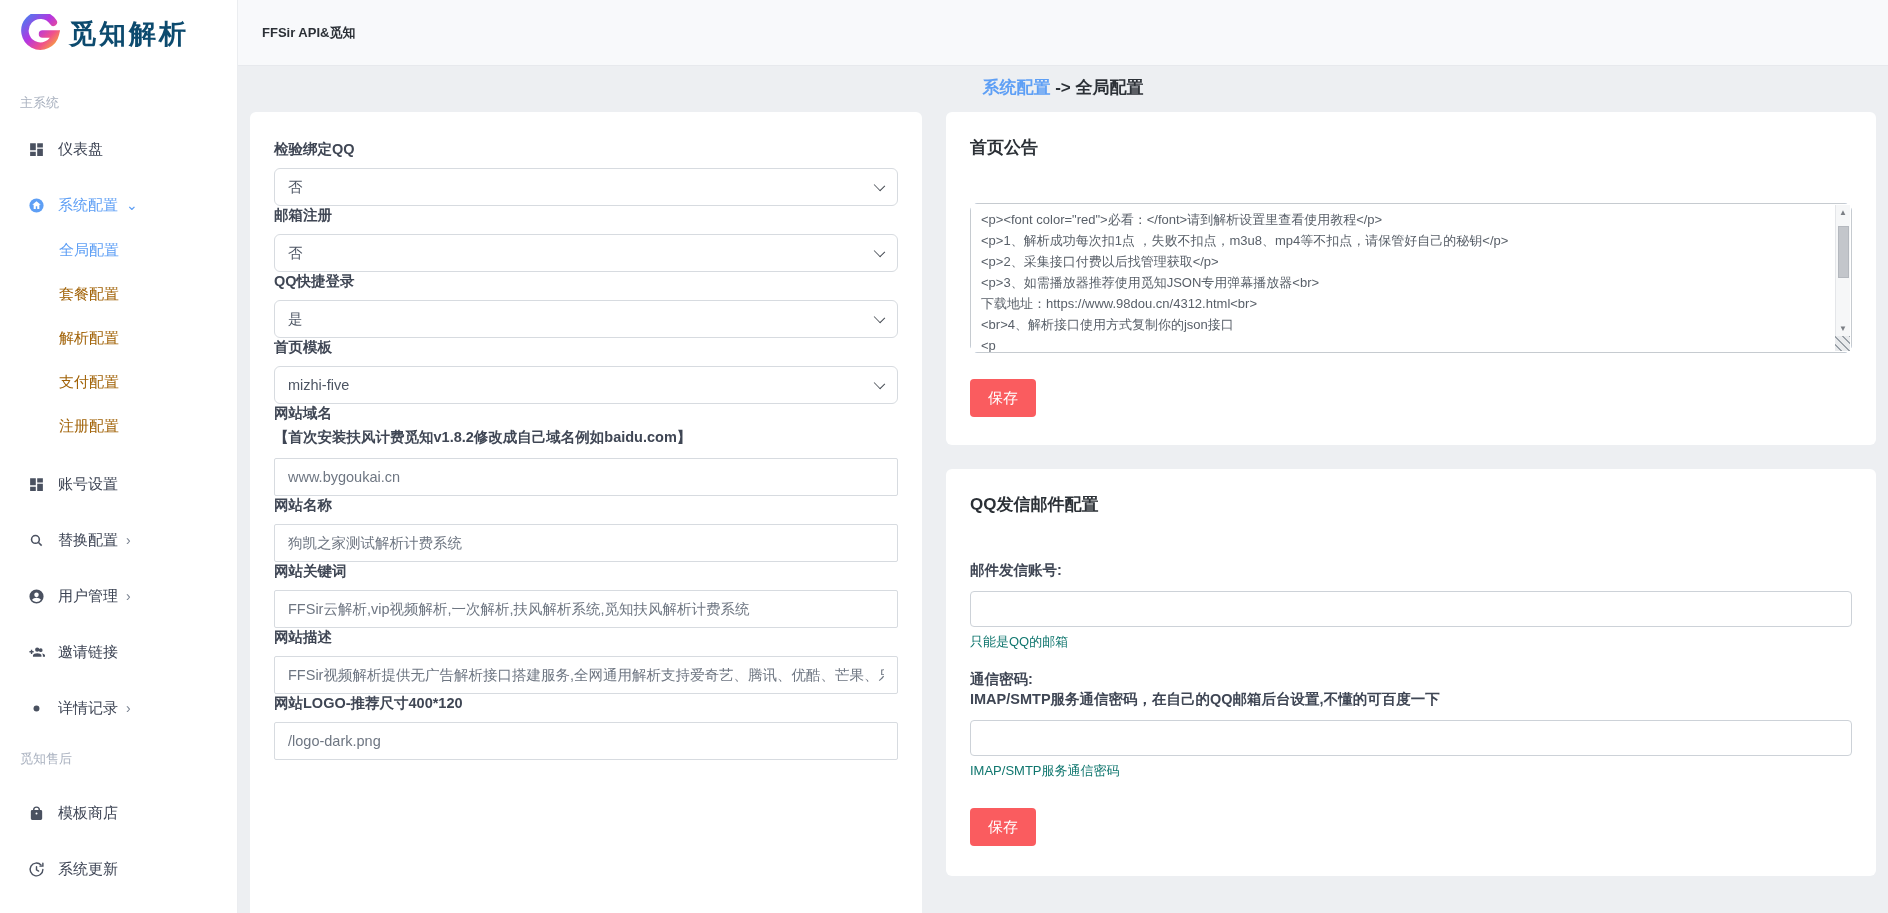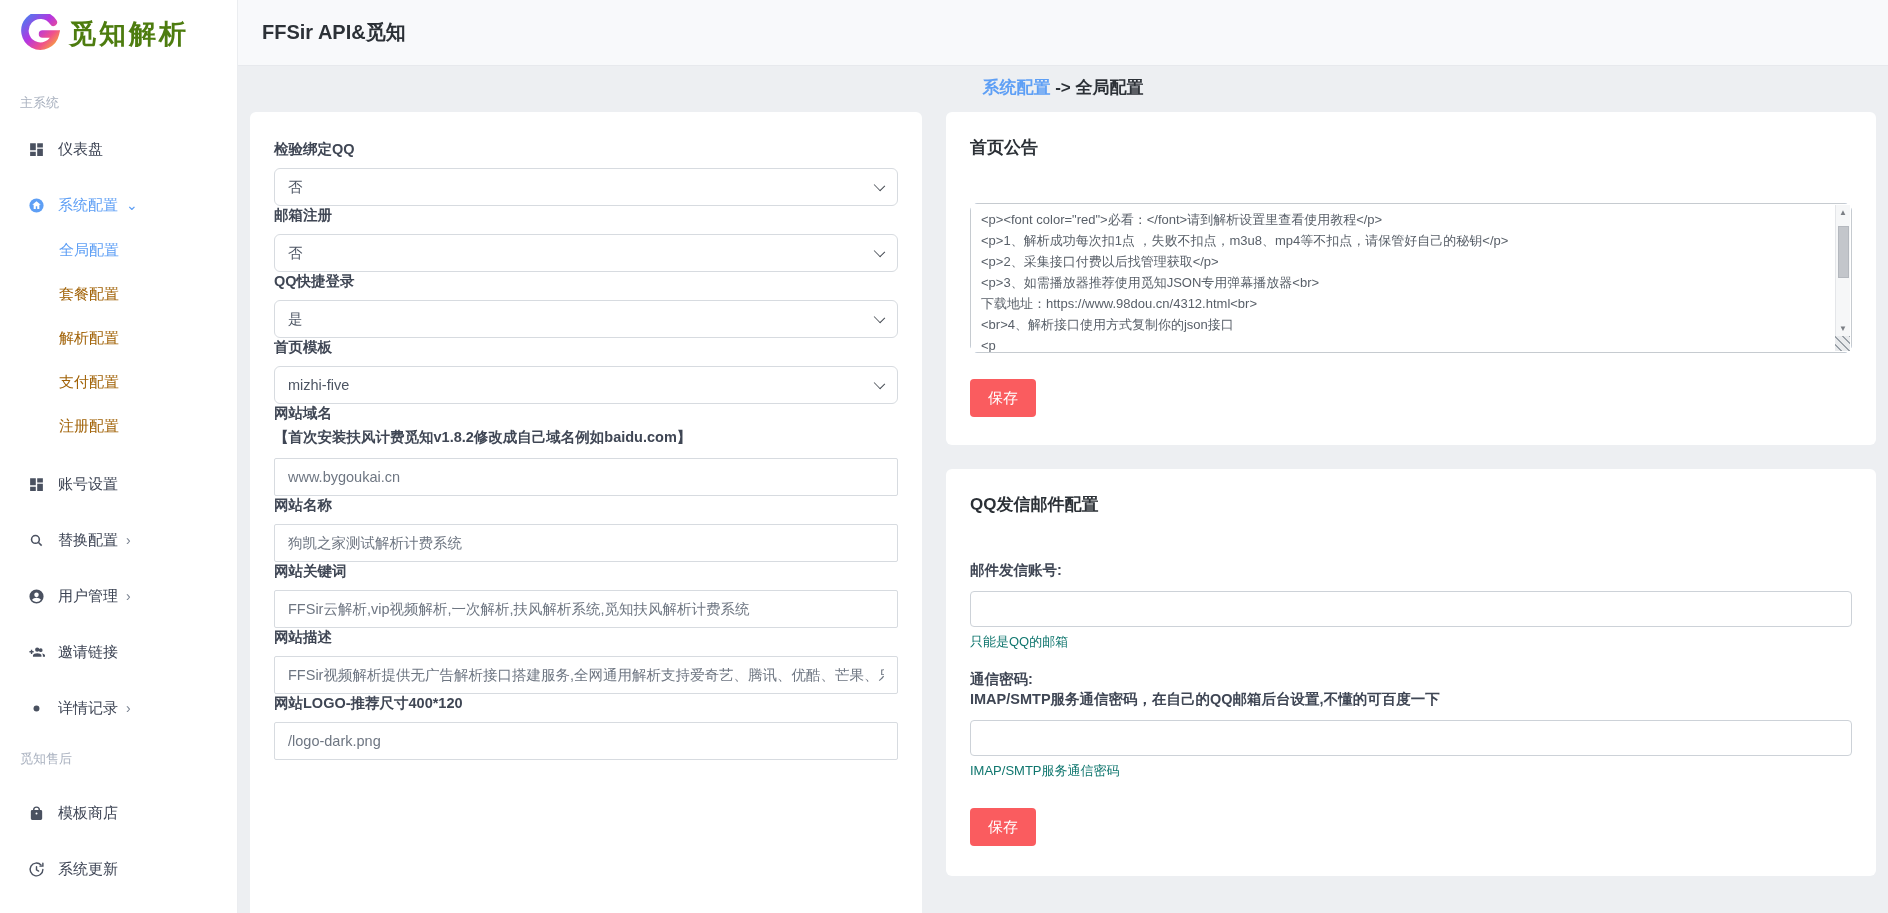--- a/index.html
+++ b/index.html
@@ -5,39 +5,39 @@
   * { box-sizing: border-box; margin: 0; padding: 0; }
   html, body { width: 1888px; height: 913px; overflow: hidden; }
   body { font-family: "Liberation Sans", sans-serif; background: #edeff2; color: #3d4454; }
 
   .app { display: flex; width: 1888px; height: 913px; overflow: hidden; }
 
   
   .sidebar { width: 238px; flex-shrink: 0; background: #ffffff; border-right: 1px solid #ebedf0; height: 913px; overflow: hidden; }
   .logo-row { display: flex; align-items: center; gap: 9px; padding: 13px 0 0 20px; height: 54px; cursor: pointer; }
   .logo-mark { width: 40px; height: 40px; flex-shrink: 0; }
-  .logo-text { font-size: 27px; font-weight: 700; letter-spacing: 3px; color: #4d7c0f; white-space: nowrap; }
+  .logo-text { font-size: 27px; font-weight: 700; letter-spacing: 3px; color: #0c4a6e; white-space: nowrap; }
 
   .side-section-label { color: #a9b1bf; font-size: 13px; padding-left: 20px; margin-top: 40px; height: 15px; }
   .side-section-label.second { margin-top: 18px; }
   .menu { margin-top: 26px; }
   .menu.second { margin-top: 34px; }
   .mi { display: flex; align-items: center; height: 28px; margin-bottom: 28px; padding-left: 28px; font-size: 15px; color: #3d4454; cursor: pointer; }
   .mi .ic { width: 17px; height: 17px; margin-right: 13px; flex-shrink: 0; display: inline-flex; }
   .mi .ic svg { width: 17px; height: 17px; }
   .mi .arrow { margin-left: 8px; font-size: 14px; color: #7a8391; line-height: 1; }
   .mi.active, .mi.active .arrow { color: #5e9ff5; }
   .submenu { margin: -9px 0 32px 0; }
   .smi { height: 24px; margin-bottom: 20px; padding-left: 59px; display: flex; align-items: center; font-size: 15px; color: #a16207; cursor: pointer; }
   .smi.active { color: #5e9ff5; }
 
   
   .main { flex: 1; display: flex; flex-direction: column; min-width: 0; }
   .topbar { height: 66px; background: #f8f9fb; border-bottom: 1px solid #e7e9ed; display: flex; align-items: center; padding-left: 24px; flex-shrink: 0; }
-  .topbar-title { font-size: 20px; font-weight: 700; color: #2c3137; }
+  .topbar-title { font-size: 13px; font-weight: 700; color: #2c3137; }
 
   .content { flex: 1; padding: 10px 12px 0 12px; overflow: hidden; }
   .breadcrumb { font-size: 17px; font-weight: 700; margin-bottom: 13px; text-align: center; }
   .breadcrumb .parent { color: #5e9ff5; cursor: pointer; }
   .breadcrumb .sep, .breadcrumb .current { color: #2c3137; }
 
   .cards-row { display: flex; gap: 24px; align-items: flex-start; }
 
   .card { background: #fff; border-radius: 6px; }
   .card-left { width: 672px; padding: 28px 24px; height: 940px; }

